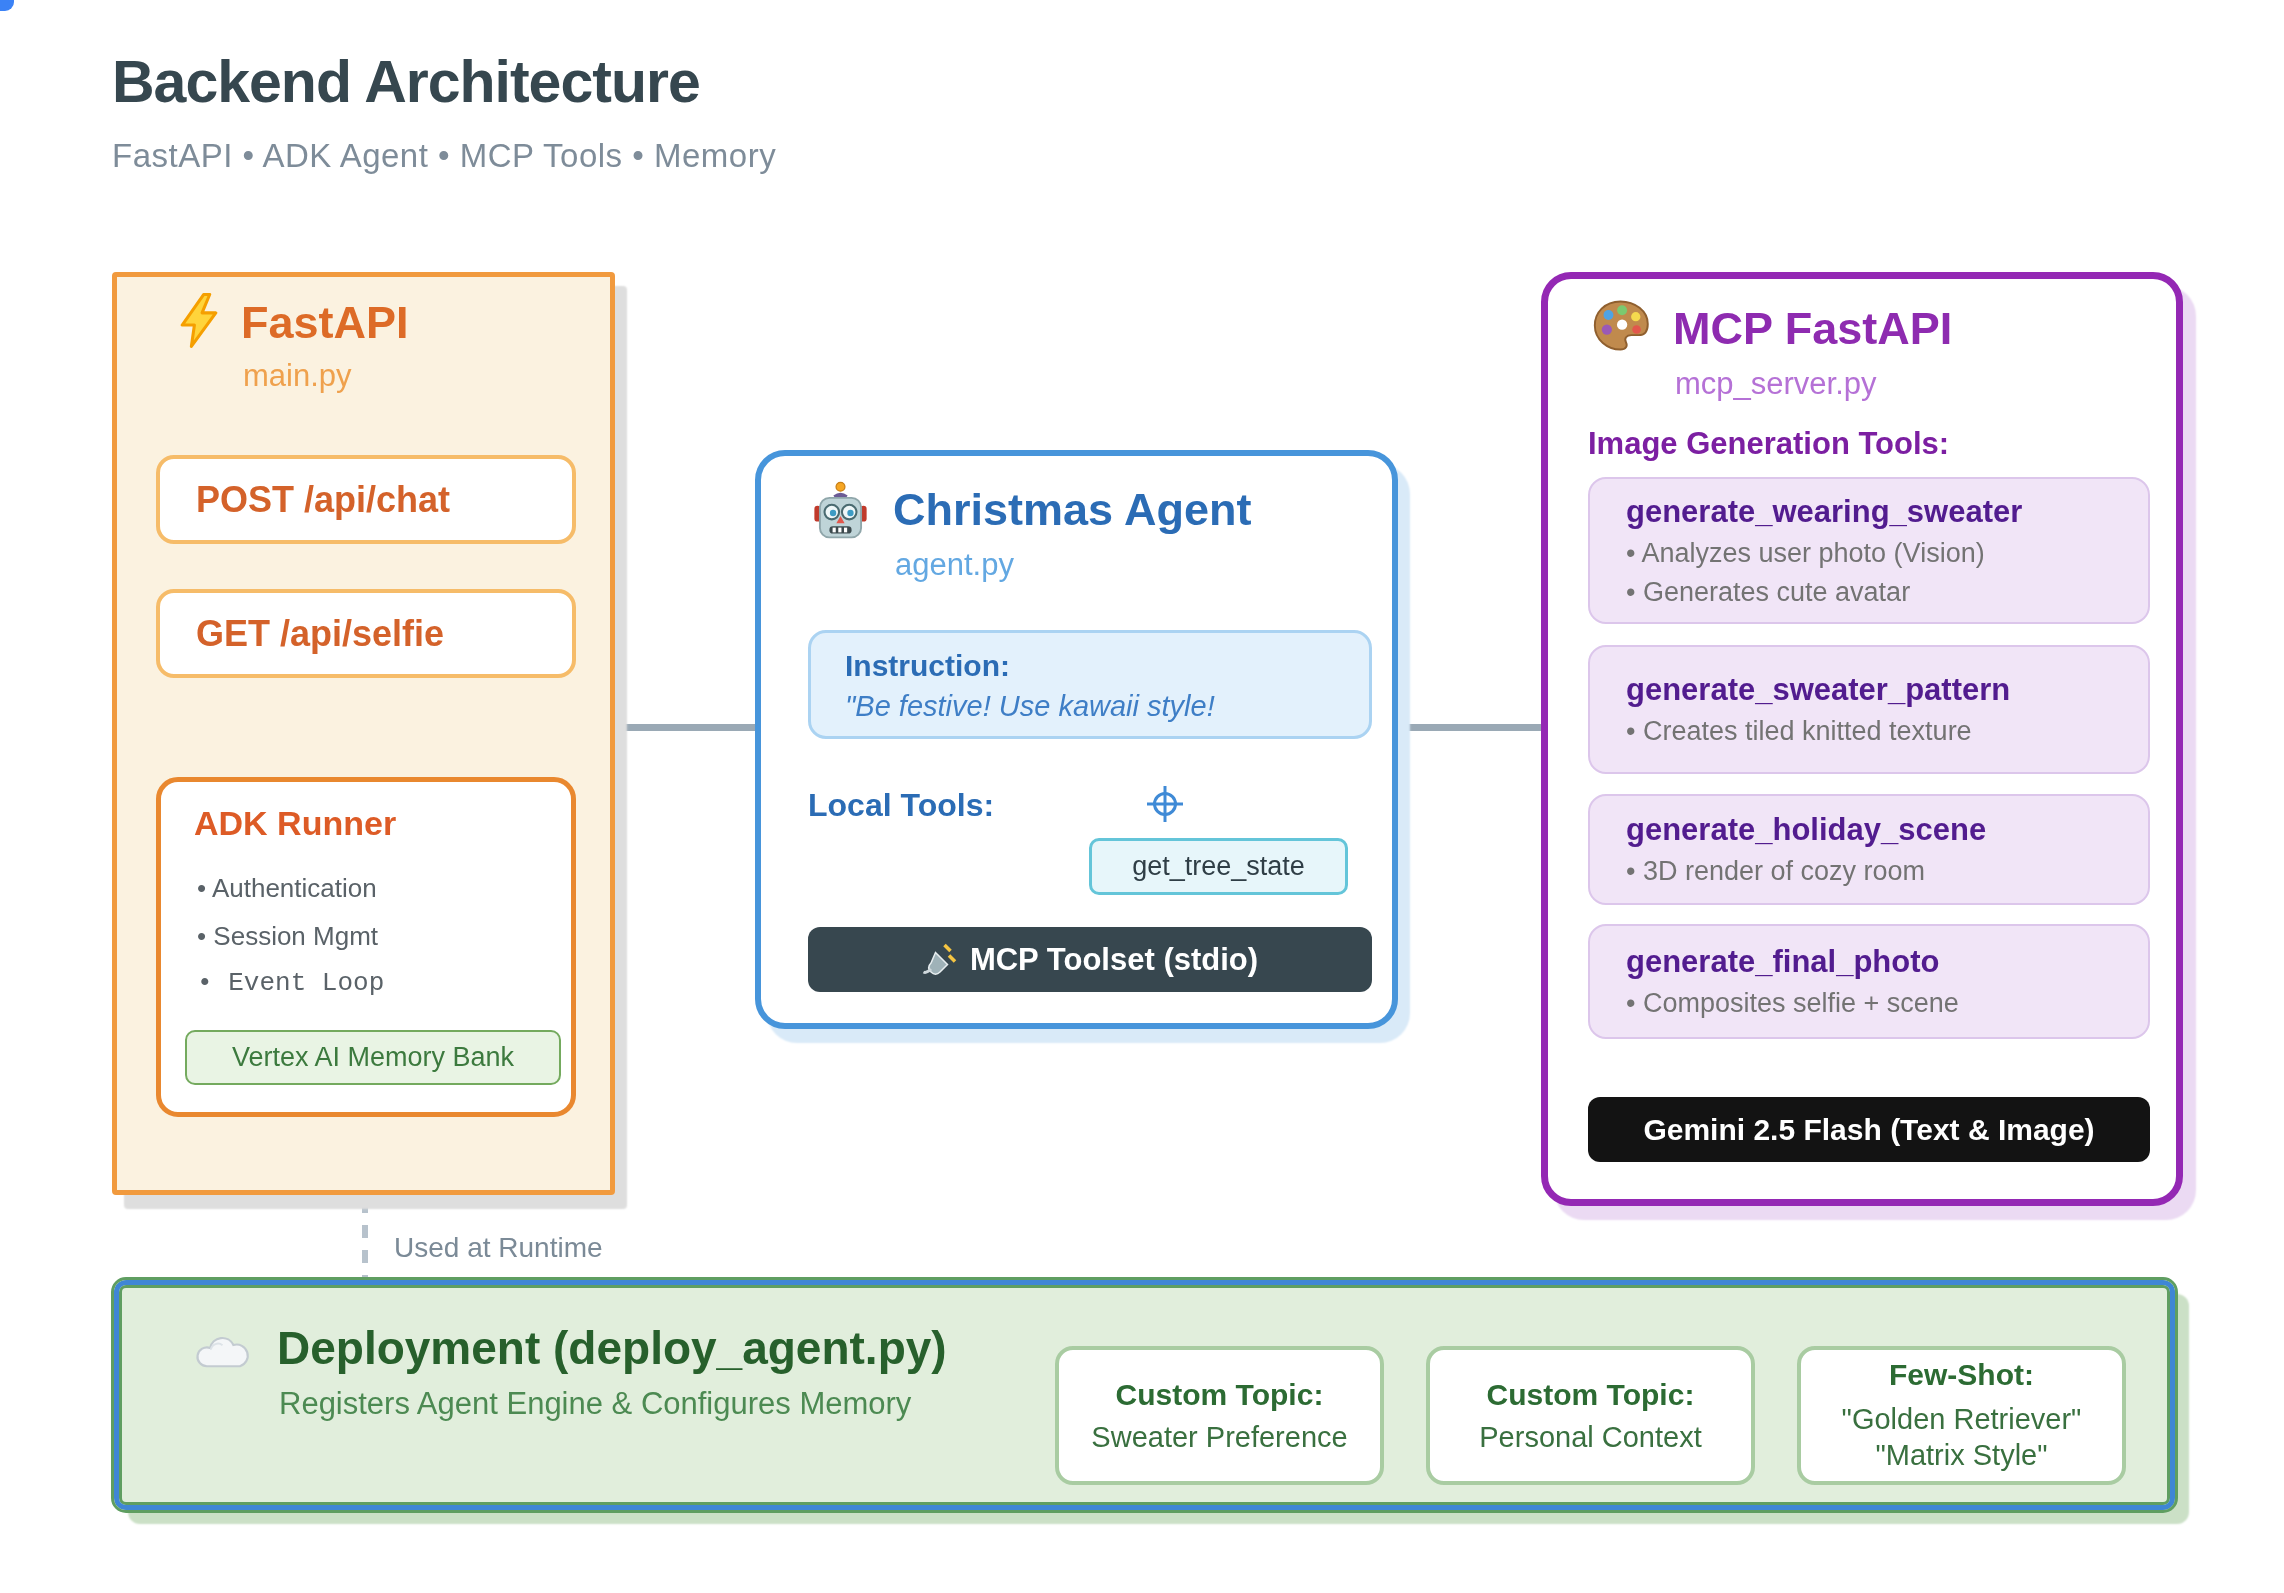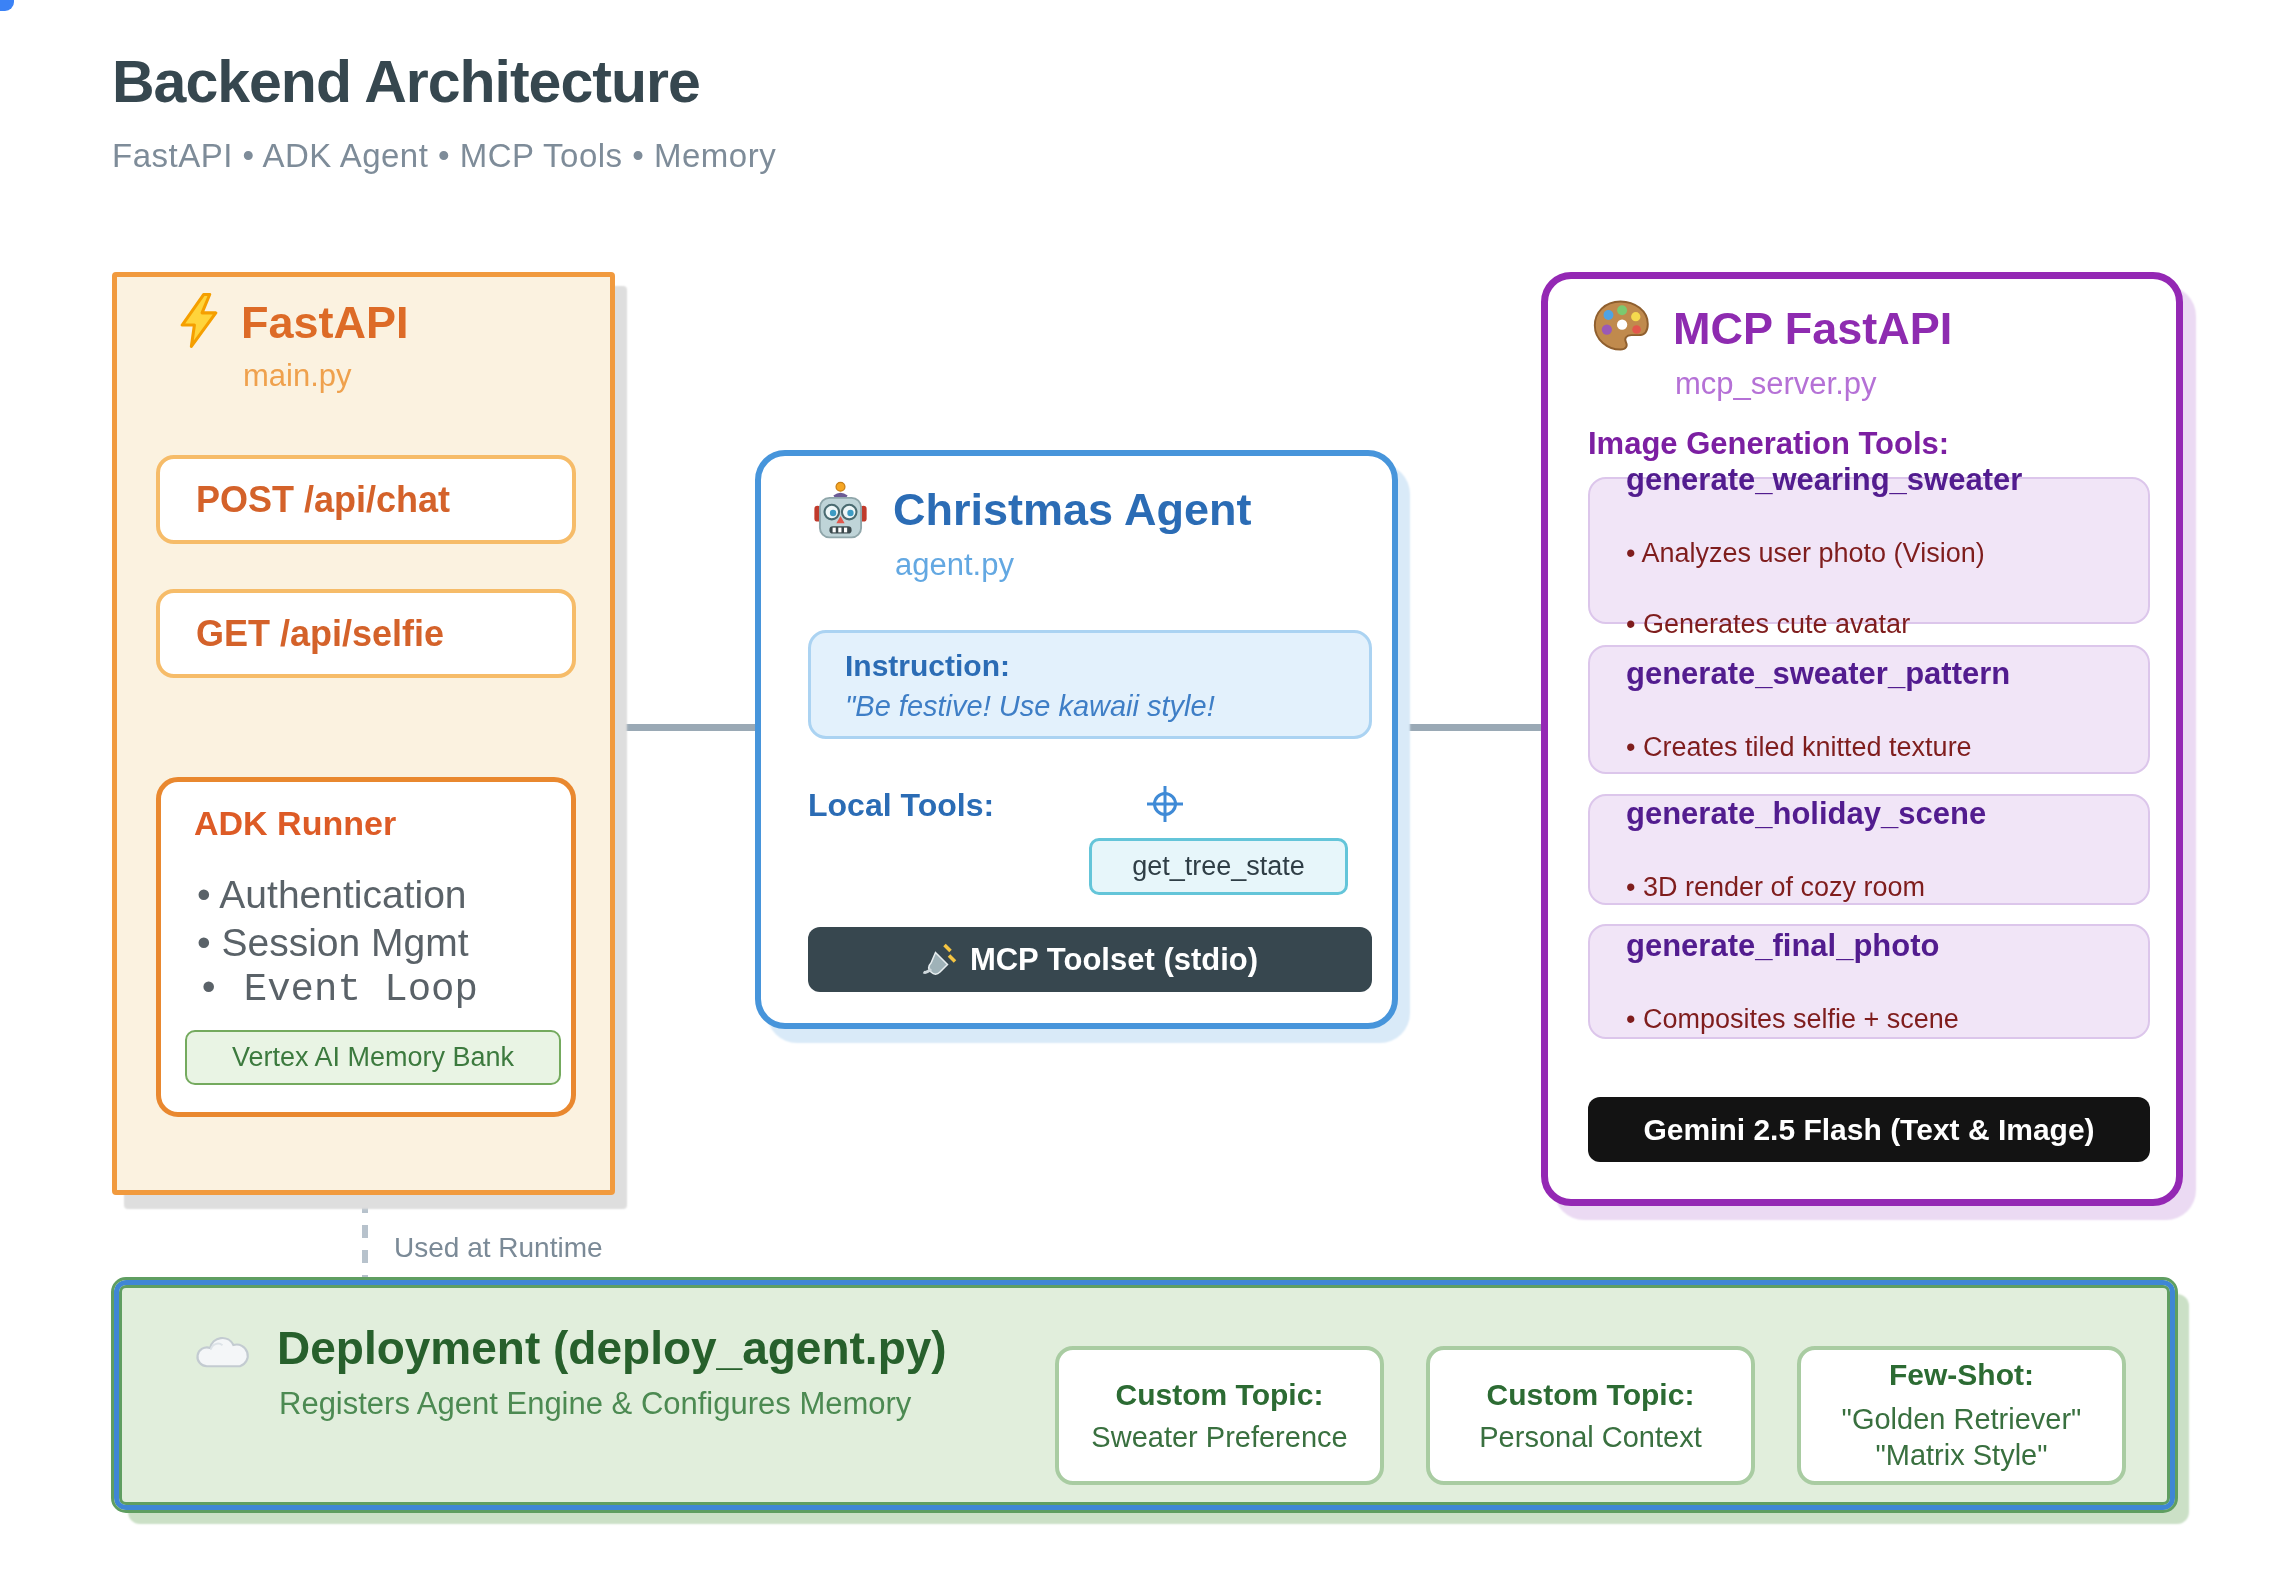--- a/index.html
+++ b/index.html
@@ -40,21 +40,21 @@
     display:flex; align-items:center; padding-left:36px;
     font-size:36px; font-weight:800; color:#D4622A;
   }
   .endpoint-1 { top:178px; }
   .endpoint-2 { top:312px; }
   .adk-box {
     left:39px; top:500px; width:420px; height:340px; background:#ffffff;
     border:5px solid #E9882F; border-radius:22px;
   }
   .adk-title { left:33px; top:22px; font-size:34px; font-weight:800; color:#DD5B26; }
-  .adk-item { left:36px; font-size:39px; color:#5A6268; }
+  .adk-item { left:36px; font-size:26px; color:#5A6268; }
   .adk-item::before { content:"•  "; }
   .adk-item-1 { top:91px; } .adk-item-2 { top:139px; } .adk-item-3 { top:186px;font-family:Liberation Mono, monospace; }
   .vertex-pill {
     left:24px; top:248px; width:376px; height:55px;
     background:#E9F4E4; border:2px solid #74AA5E; border-radius:10px;
     display:flex; align-items:center; justify-content:center;
     font-size:27px; color:#3C7A3E;
   }
 
   
@@ -99,21 +99,21 @@
   .mcp-title { left:125px; top:24px; font-size:45px; font-weight:800; color:#8E2BB0; }
   .mcp-file  { left:127px; top:87px; font-size:31px; color:#B571D6; }
   .mcp-section { left:40px; top:147px; font-size:31px; font-weight:800; color:#7C1FA2; }
   .mcp-card {
     left:40px; width:562px;
     background:#F1E5F7; border:2px solid #DCC6EB; border-radius:18px;
     display:flex; flex-direction:column; justify-content:center; gap:8px;
     padding-left:36px;
   }
   .mcp-card-title { font-size:31px; font-weight:800; color:#521C8F; }
-  .mcp-card-bullet { font-size:27px; color:#7f1d1d;margin-top:32px; }
+  .mcp-card-bullet { font-size:27px; color:#737373; }
   .mcp-card-bullet::before { content:"•  "; }
   .mcp-card-1 { top:198px; height:147px; }
   .mcp-card-2 { top:366px; height:129px; }
   .mcp-card-3 { top:515px; height:111px; }
   .mcp-card-4 { top:645px; height:115px; }
   .gemini-bar {
     left:40px; top:818px; width:562px; height:65px;
     background:#131313; border-radius:12px;
     display:flex; align-items:center; justify-content:center;
     font-size:30px; font-weight:800; color:#ffffff;

